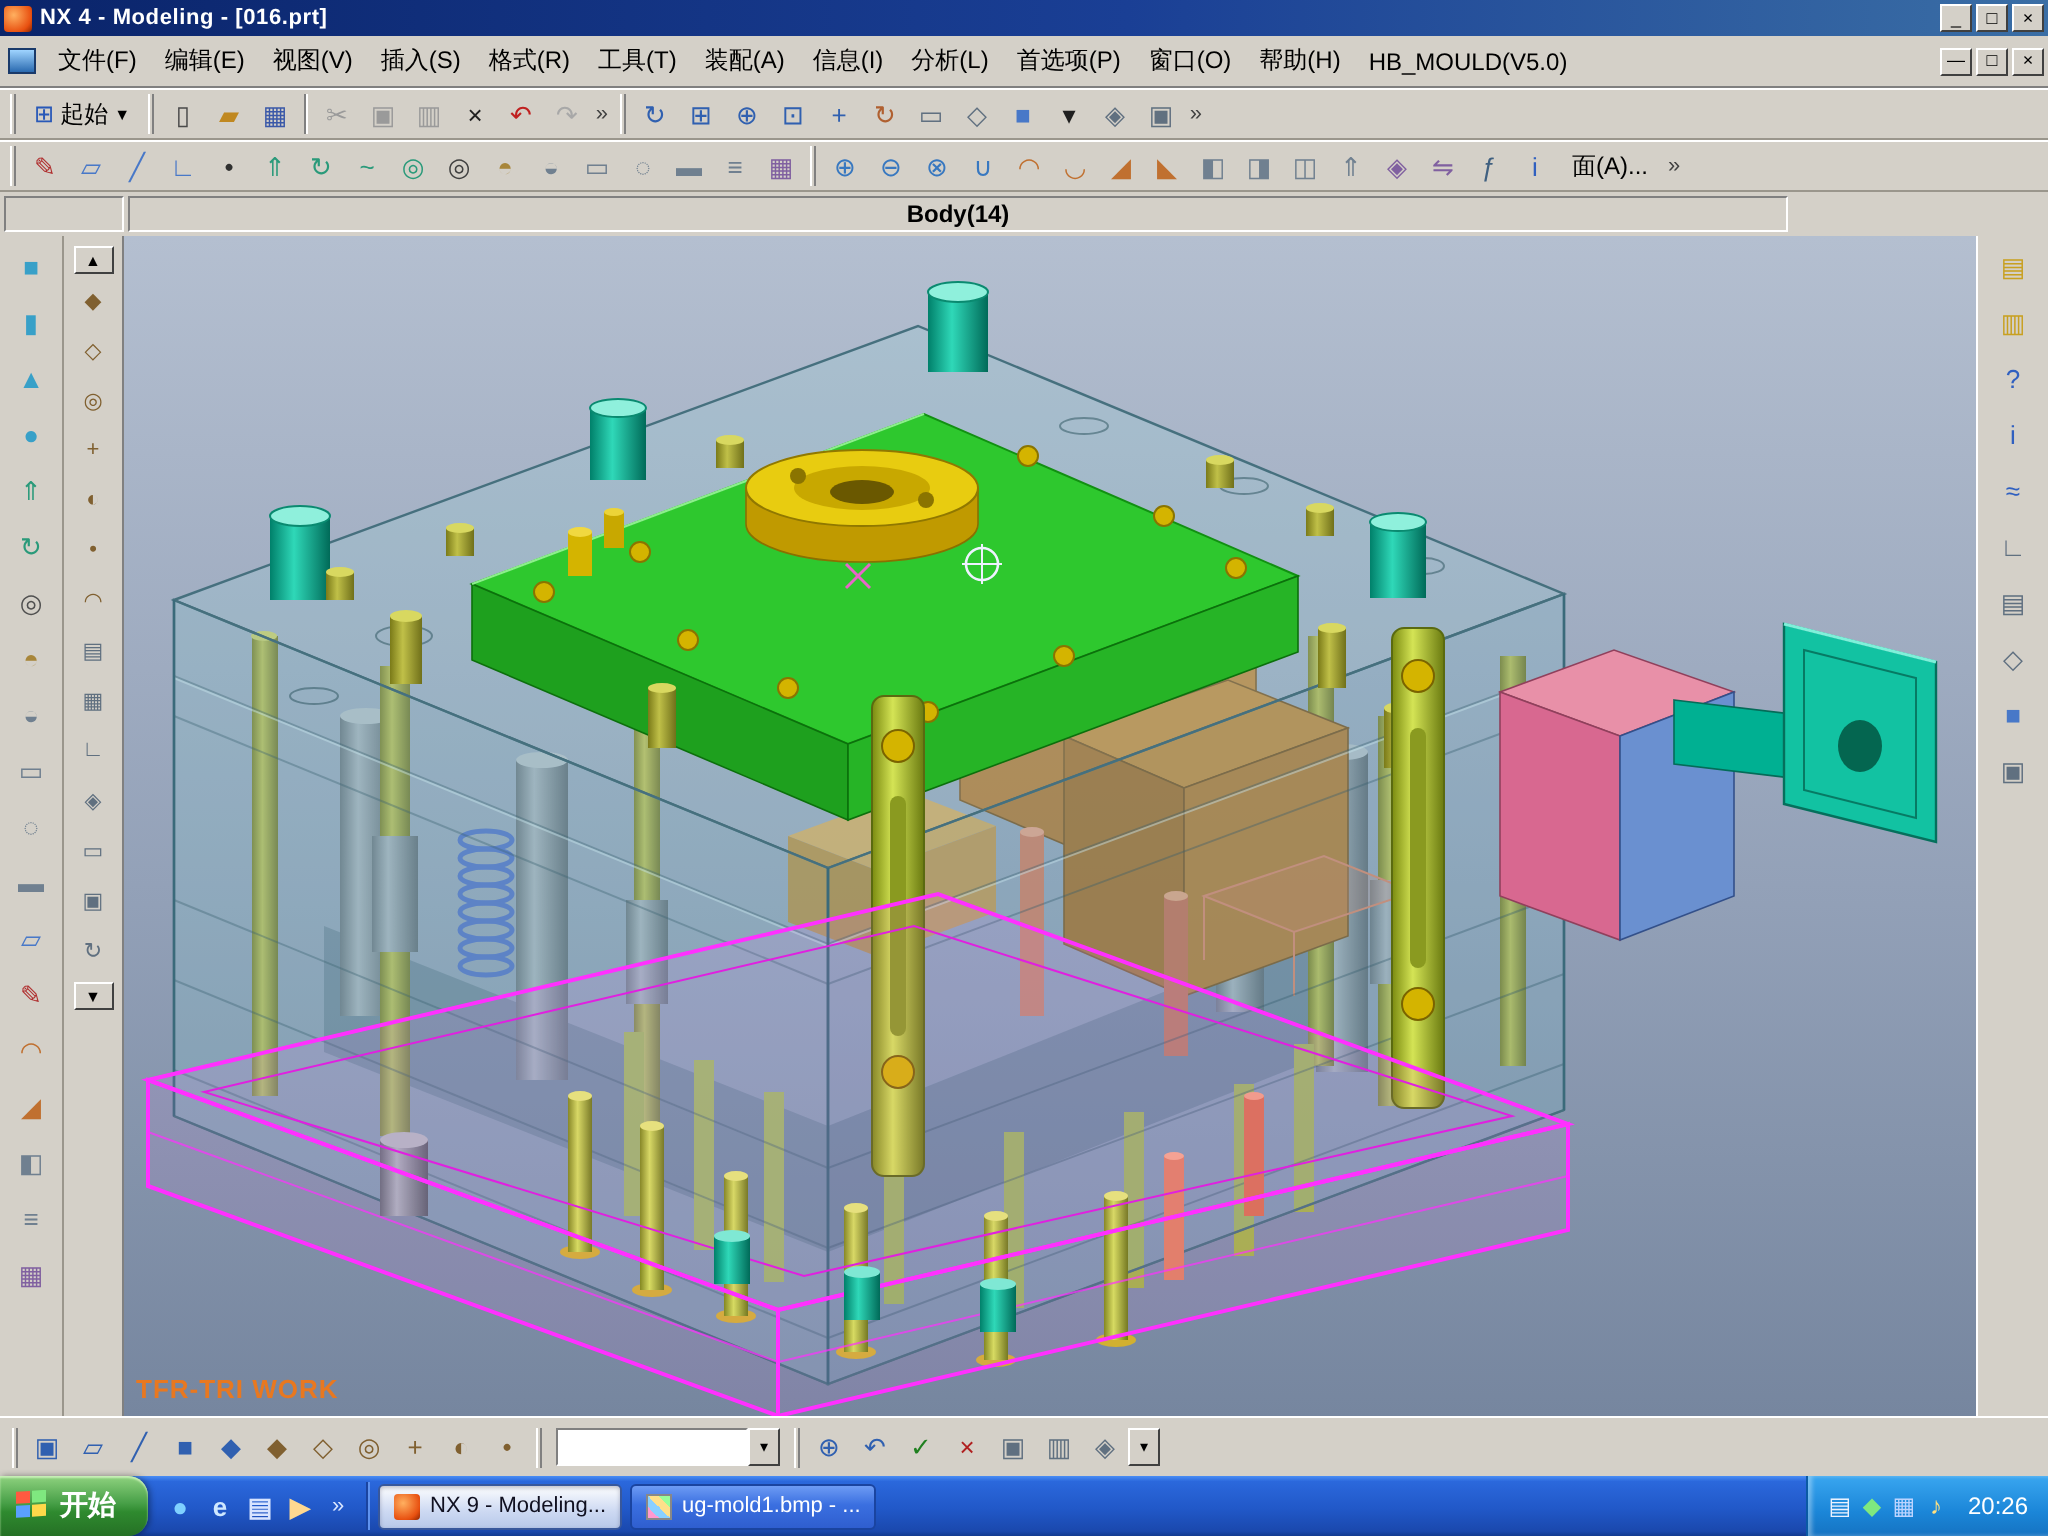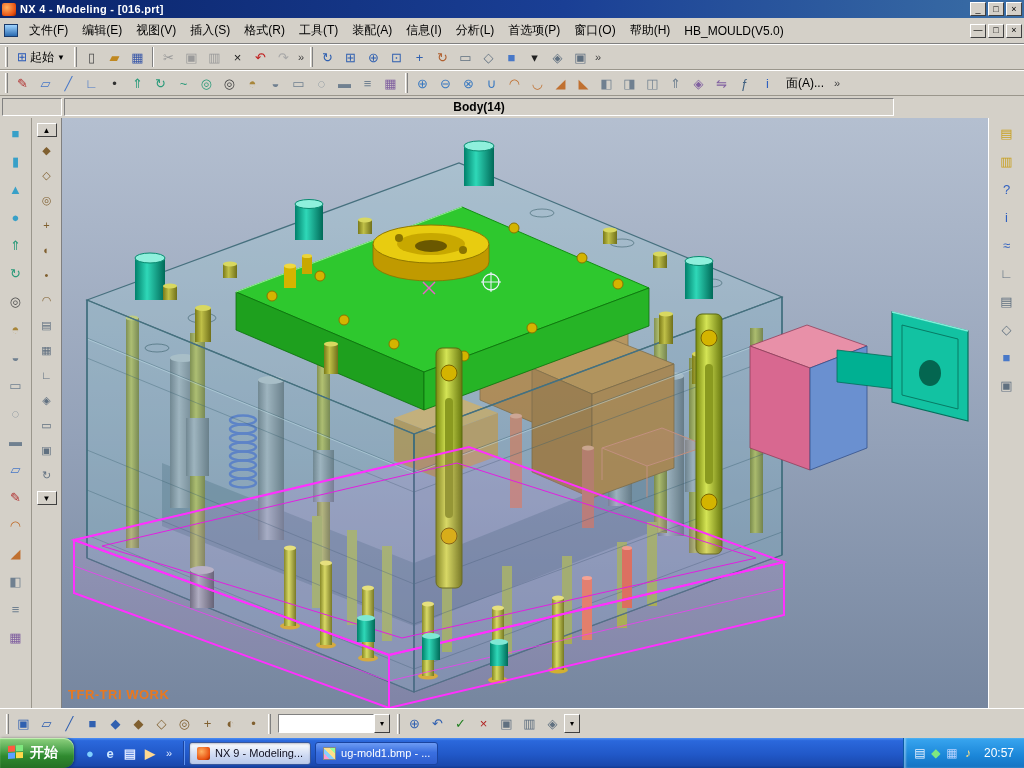--- a/index.html
+++ b/index.html
@@ -879,17 +879,17 @@
       <span class="ic-bmp"></span>
       <span>ug-mold1.bmp - ...</span>
     </button>
     <div class="tray">
       <div class="icon-list">
         <button class="tray-ic" style="color: rgb(234, 242, 255);"><span class="g">▤</span></button>
           <button class="tray-ic" style="color: rgb(127, 232, 127);"><span class="g">◆</span></button>
           <button class="tray-ic" style="color: rgb(188, 212, 255);"><span class="g">▦</span></button>
           <button class="tray-ic" style="color: rgb(255, 224, 128);"><span class="g">♪</span></button>
       </div>
-      <span class="tray-time">20:57</span>
+      <span class="tray-time">20:26</span>
     </div>
   </div>
 
 </div>
 
 </body></html>

